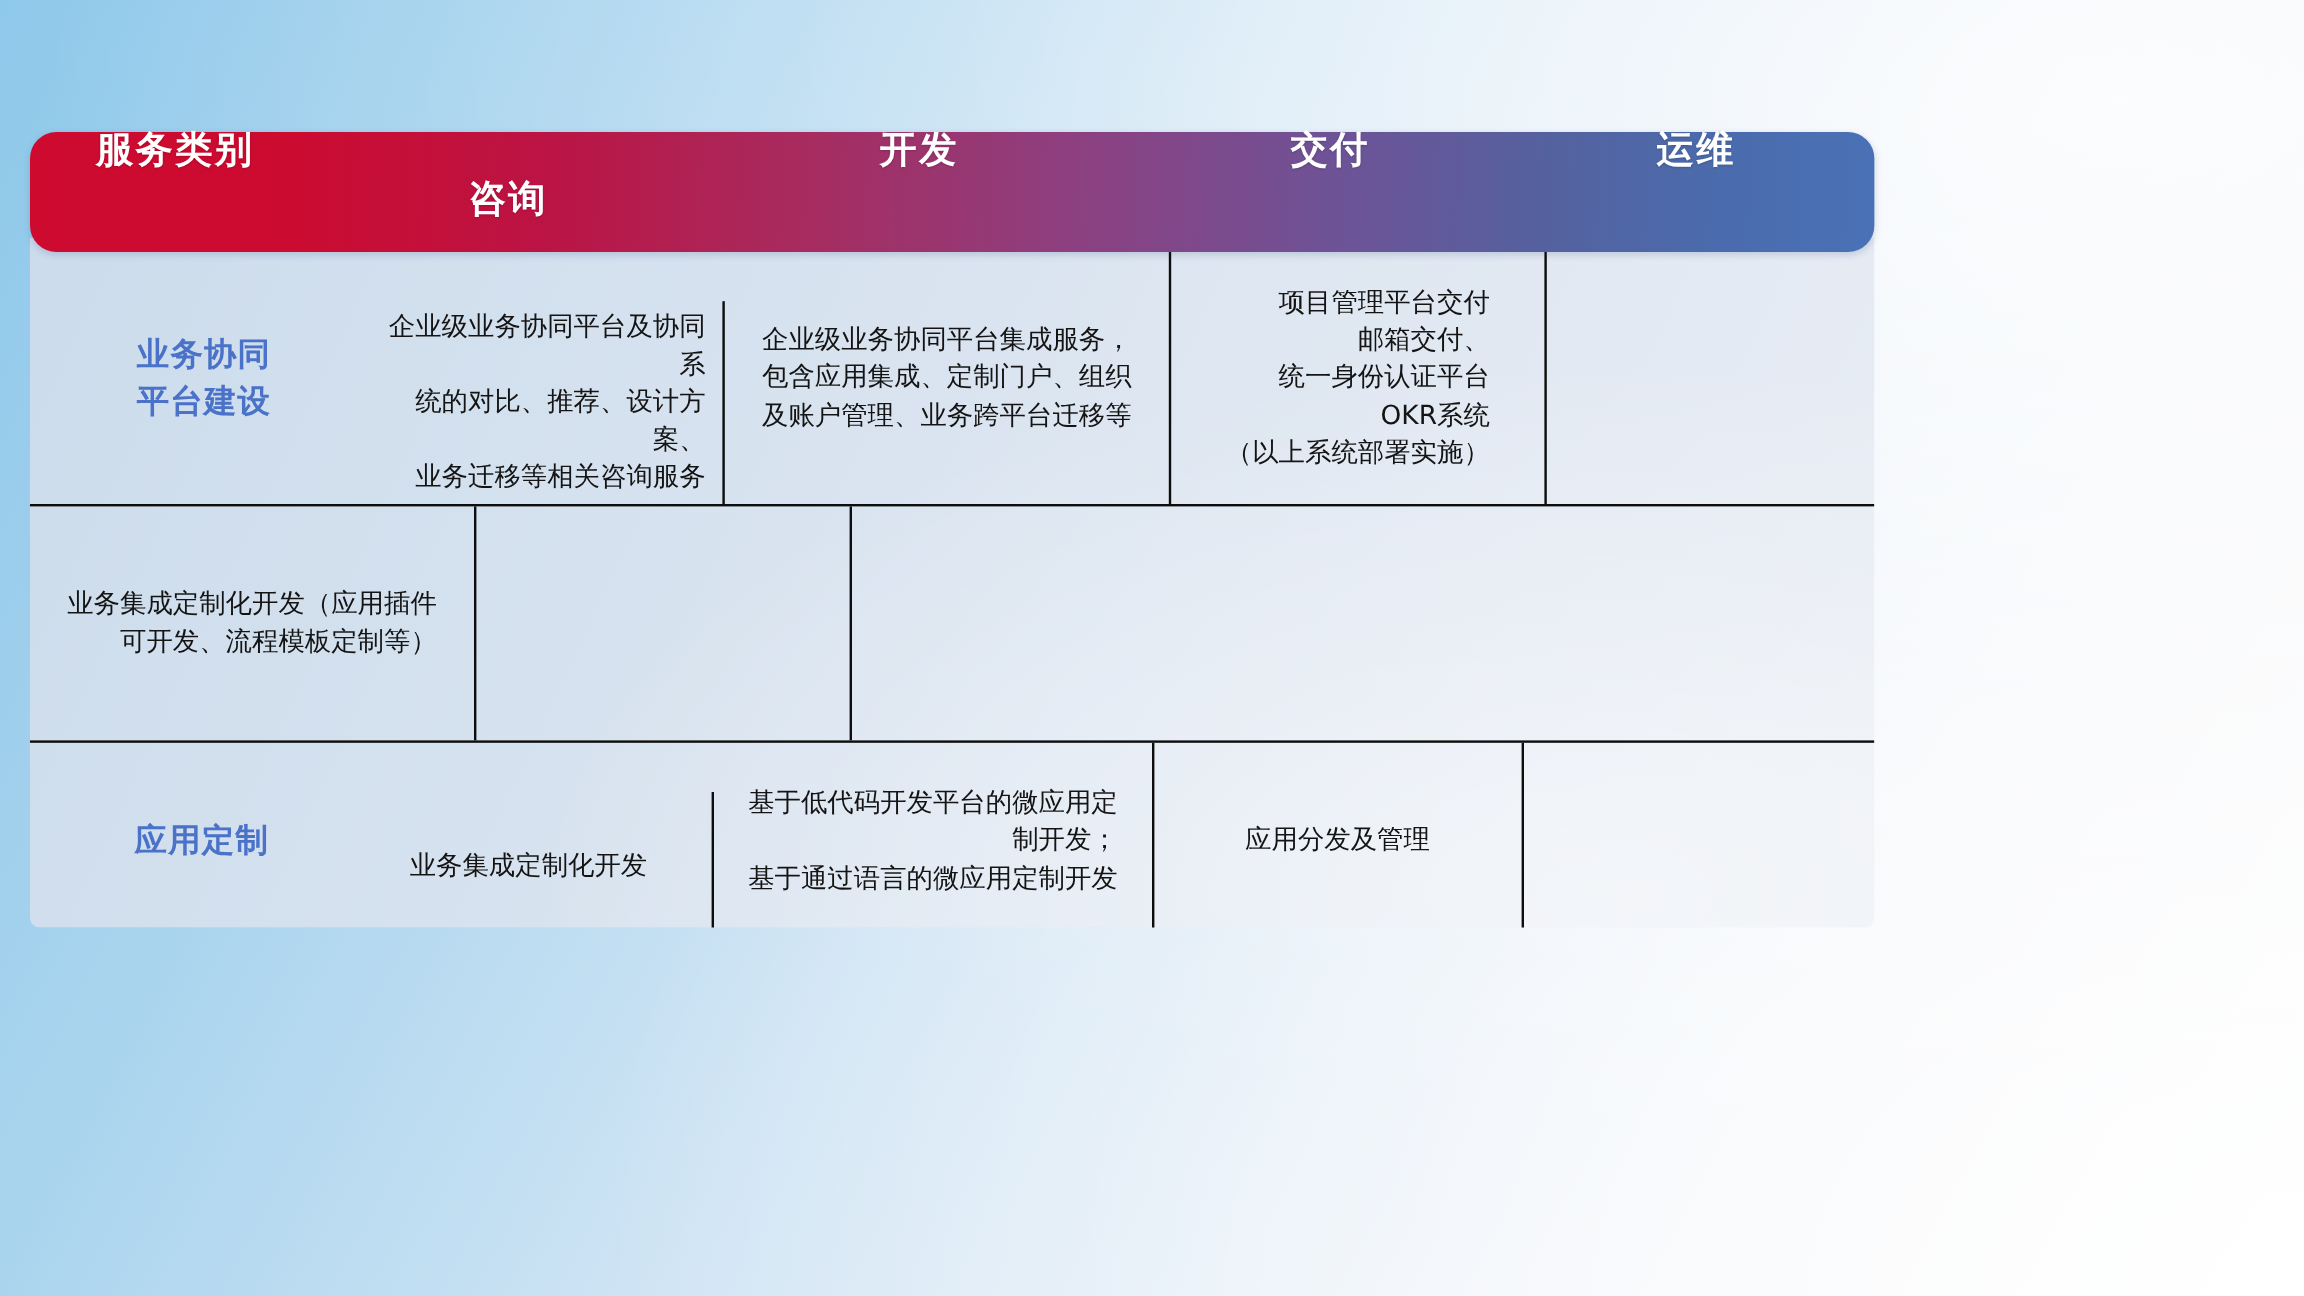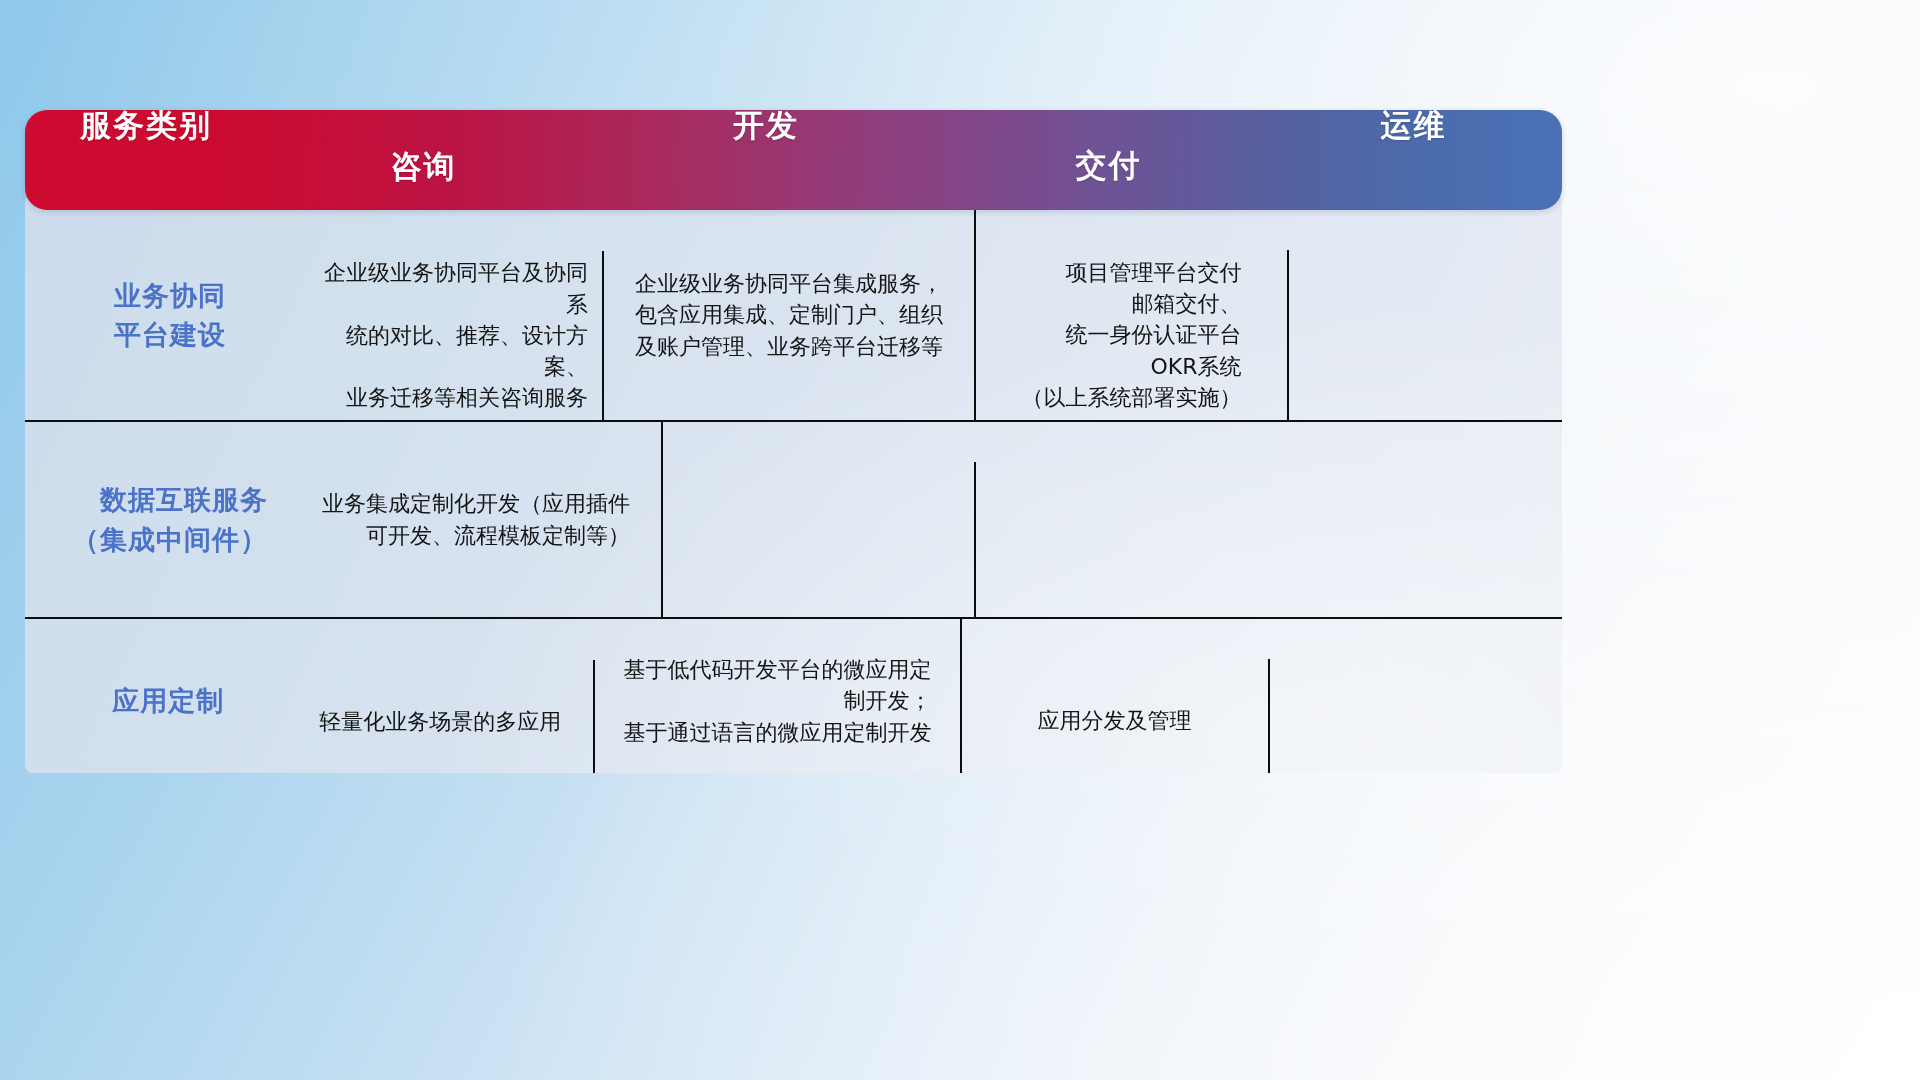--- a/index.html
+++ b/index.html
@@ -77,21 +77,21 @@
     color:#141414;
     white-space:pre-line;
     border-right:2px solid #0d0d0d;
   }
   .cell.last { border-right:none; }
 
   
   .c0 { width:242px; }
   .c1 { width:313px;margin-top:41px; }
   .c2 { width:372px; }
-  .c3 { width:313px;margin-top:40px; }
+  .c3 { width:313px; }
   .c4 { width:297px; }
 
   .rowlabel {
     color:#4a72c8;
     font-weight:bold;
     font-size:27px;
     letter-spacing:1px;
     line-height:1.45;
     border-right:none;
     margin-left:24px;
@@ -127,31 +127,29 @@
 包含应用集成、定制门户、组织
 及账户管理、业务跨平台迁移等</div>
       <div class="cell c3">项目管理平台交付
 邮箱交付、
 统一身份认证平台
 OKR系统
 （以上系统部署实施）</div>
     </div>
 
     <div class="row r1">
-      <div class="cell c0 rowlabel">数据互联服务
-（集成中间件）</div>
       <div class="cell c2">业务集成定制化开发（应用插件
 可开发、流程模板定制等）</div>
       <div class="cell c3"></div>
       <div class="cell c4 last"></div>
     </div>
 
     <div class="row r2" style="border-bottom:none">
       <div class="cell c0 rowlabel">应用定制</div>
-      <div class="cell c1">轻量化业务场景的多应用</div>
+      <div class="cell c1">业务集成定制化开发</div>
       <div class="cell c2">基于低代码开发平台的微应用定
 制开发；
 基于通过语言的微应用定制开发</div>
       <div class="cell c3">应用分发及管理</div>
       <div class="cell c4 last"></div>
     </div>
 
   </div>
 </div>
 

